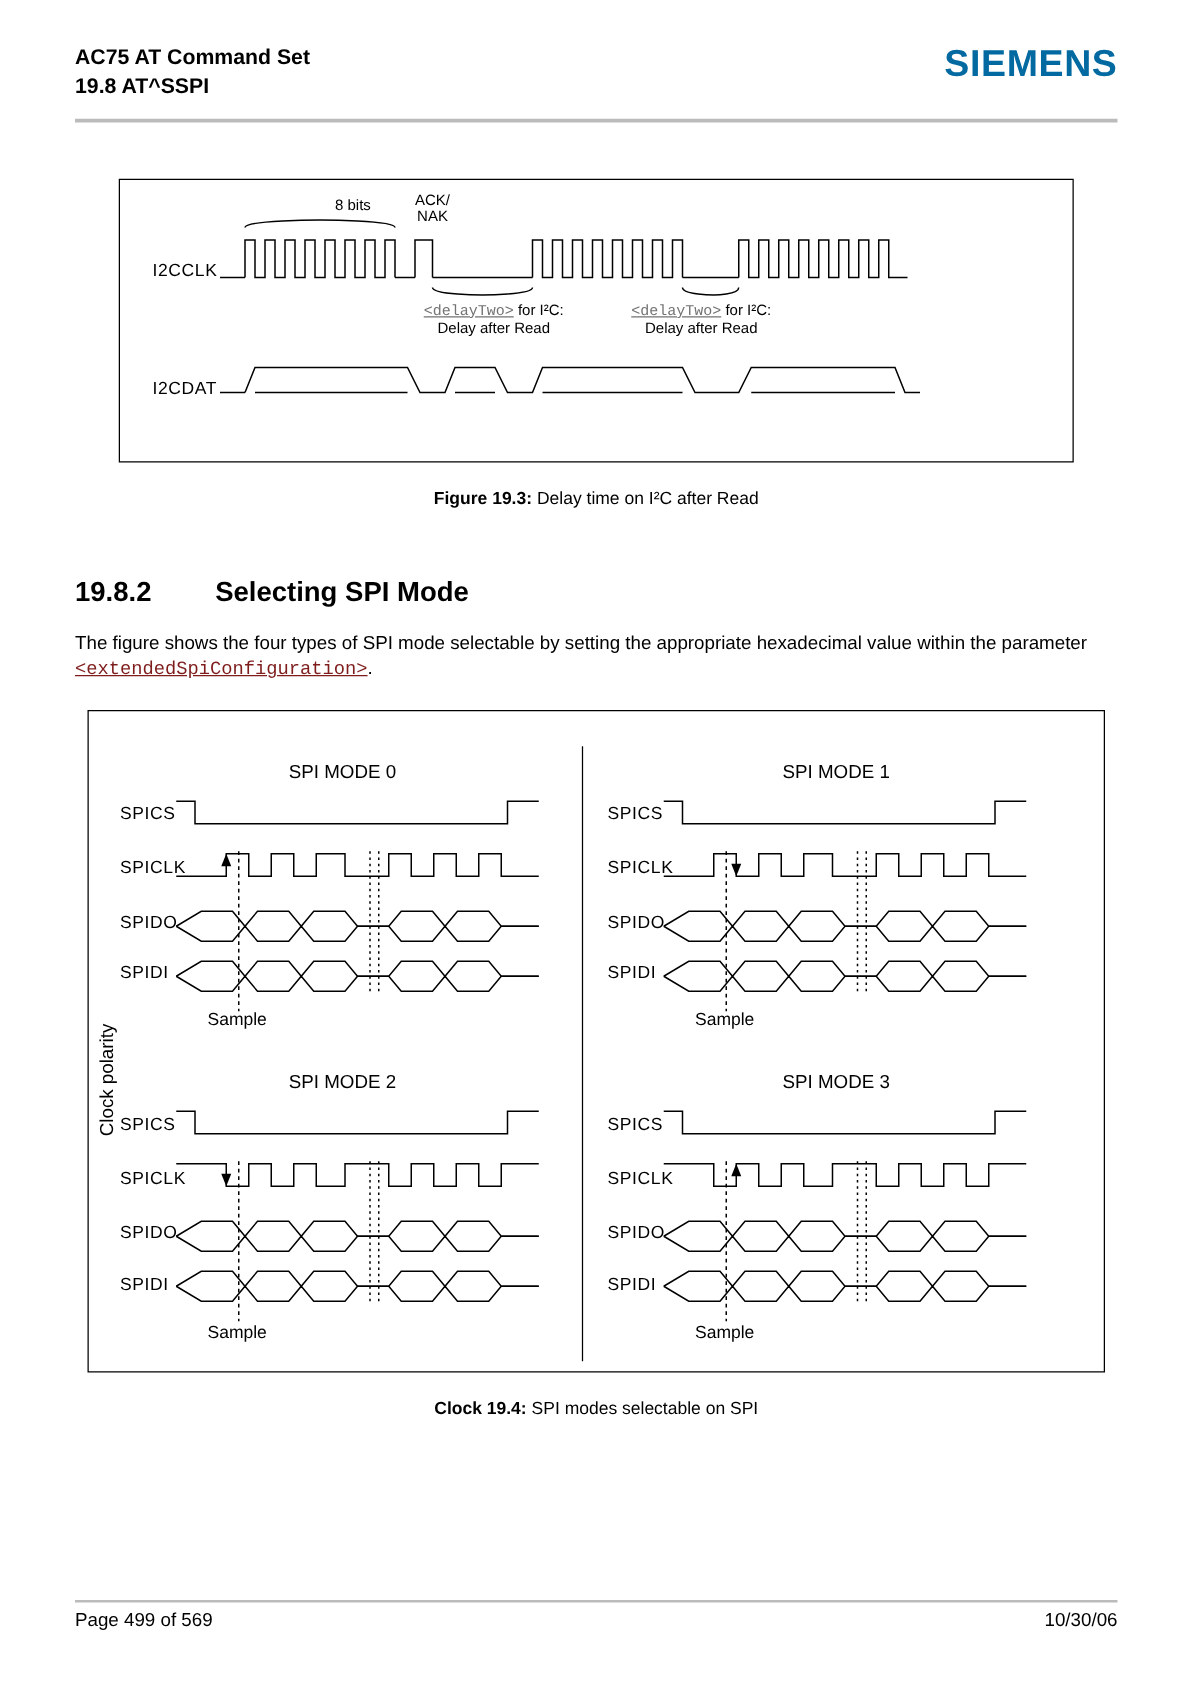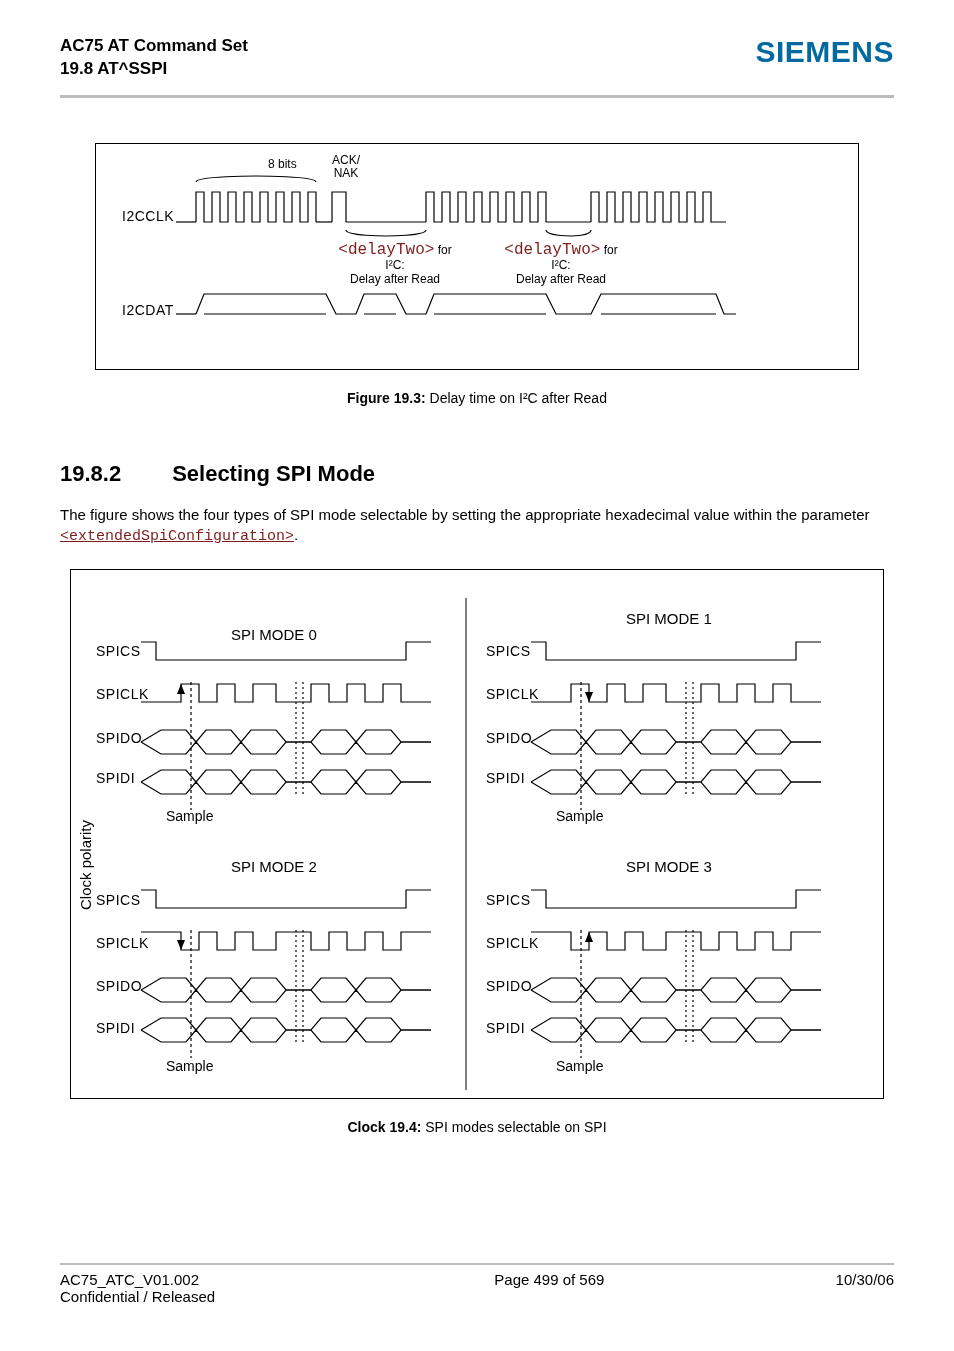--- a/index.html
+++ b/index.html
@@ -72,28 +72,28 @@
     border: none;
     border-top: 2.5px solid #bbb;
     margin-bottom: 6px;
   }
   .footer-row {
     display: flex;
     justify-content: space-between;
     font-size: 15px;
   }
   .footer-left { text-align: left; }
-  .footer-center { text-align: center; margin-left: 48px; }
+  .footer-center { text-align: center; }
   .footer-right { text-align: right; }
 
   
   .abs { position:absolute; font-family: Arial, sans-serif; }
   .sig-label { font-size: 14px; letter-spacing: 0.5px; }
   .tiny { font-size: 12px; line-height: 1.1; text-align:center; }
-  .red { font-family: "Courier New", monospace; color:#7f1d1d; font-size:16px;}
+  .red { font-family: "Courier New", monospace; color:#737373; font-size:12px;text-decoration:underline;}
   .mode-title { font-size:15px; }
   .clock-phase { font-size:15px; text-align:center;}
   .vert {
     writing-mode: vertical-rl;
     transform: rotate(180deg);
     font-size:15px;
   }
   svg { position:absolute; left:0; top:0; }
 </style>
 </head>
@@ -172,21 +172,21 @@
   </h2>
   <p class="para">
     <span>The figure shows the four types of SPI mode selectable by setting the appropriate hexadecimal value within the parameter </span><a href="#" class="codelink">&lt;extendedSpiConfiguration&gt;</a><span>.</span>
   </p>
 
   <div class="fig-box fig2" style="margin-left:10px; margin-right:10px;">
 
 
     <div class="abs vert" style="left:6px; top:200px; height:140px;">Clock polarity</div>
 
-    <div class="abs mode-title" style="left:160px; top:56px;">SPI MODE 0</div>
+    <div class="abs mode-title" style="left:160px; top:40px;">SPI MODE 0</div>
     <div class="abs mode-title" style="left:555px; top:40px;">SPI MODE 1</div>
     <div class="abs mode-title" style="left:160px; top:288px;">SPI MODE 2</div>
     <div class="abs mode-title" style="left:555px; top:288px;">SPI MODE 3</div>
 
     <svg width="810" height="530">
       <defs>
         <g id="spi-signals" stroke="#000" stroke-width="1.2" fill="none">
 
           <path d="M0 0 L15 0 L15 18 L265 18 L265 0 L290 0"></path>
 
@@ -287,20 +287,16 @@
     <div class="abs" style="left:485px; top:488px; font-size:14px;">Sample</div>
   </div>
   <div class="fig-caption">
     <span class="b">Clock 19.4:</span><span> SPI modes selectable on SPI</span>
   </div>
 </div>
 
 <div class="footer">
   <hr class="hr-bottom">
   <div class="footer-row">
-    <div class="footer-left">
-      <div>AC75_ATC_V01.002</div>
-      <div>Confidential / Released</div>
-    </div>
     <div class="footer-center">Page 499 of 569</div>
     <div class="footer-right">10/30/06</div>
   </div>
 </div>
 
 </body></html>

